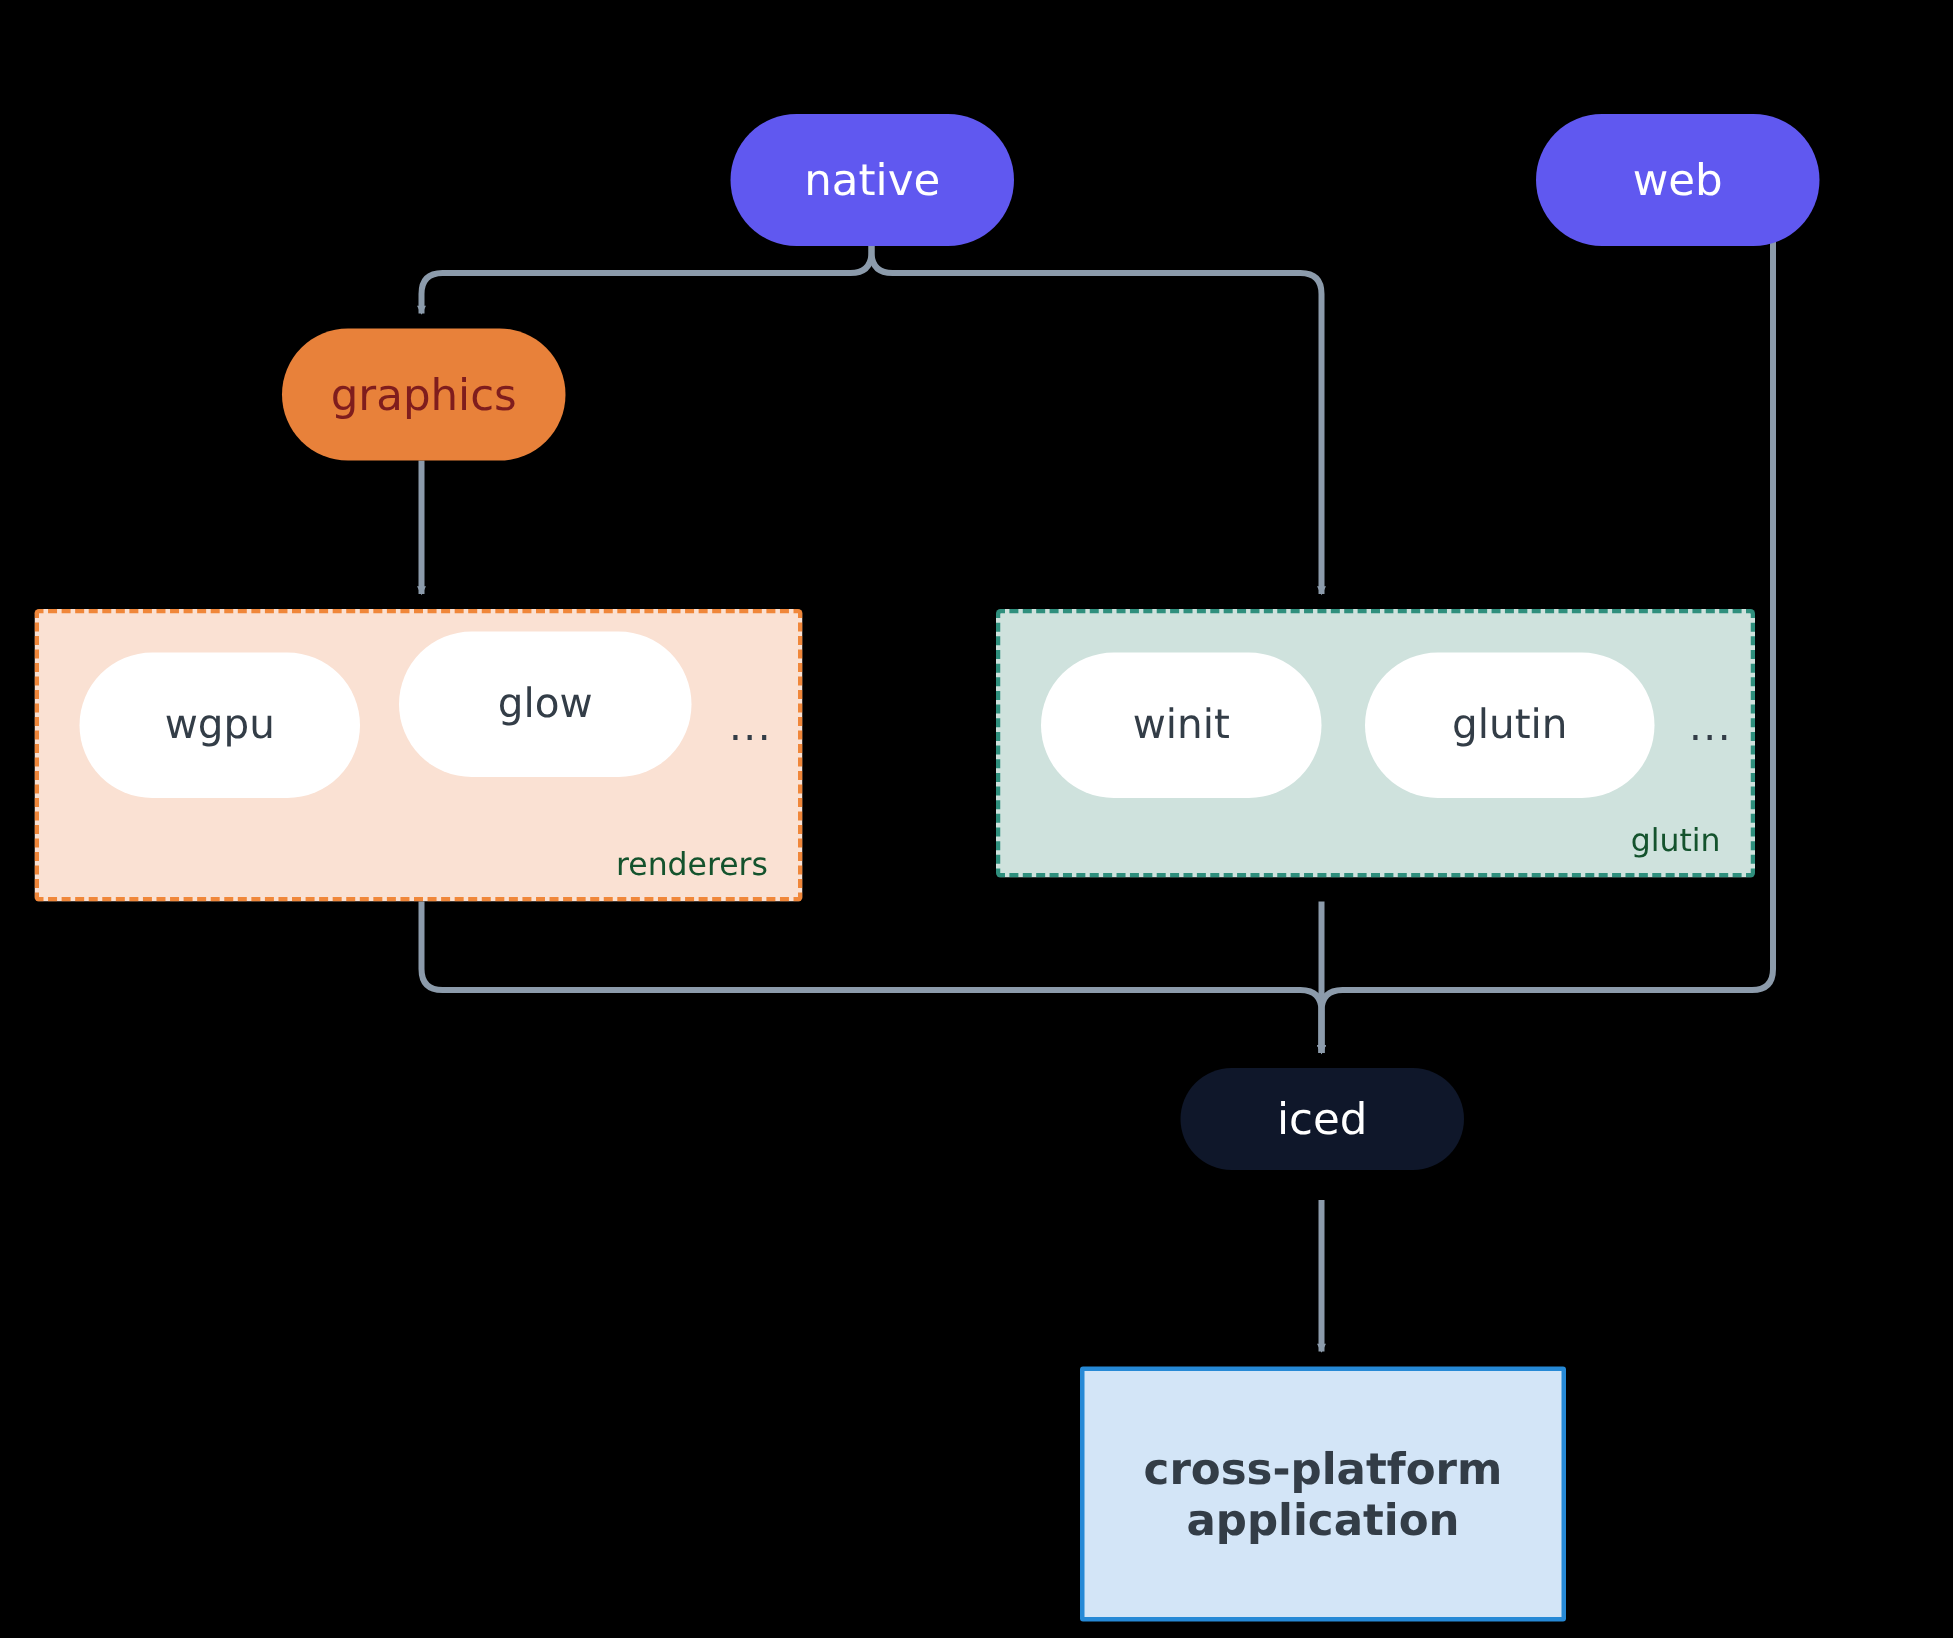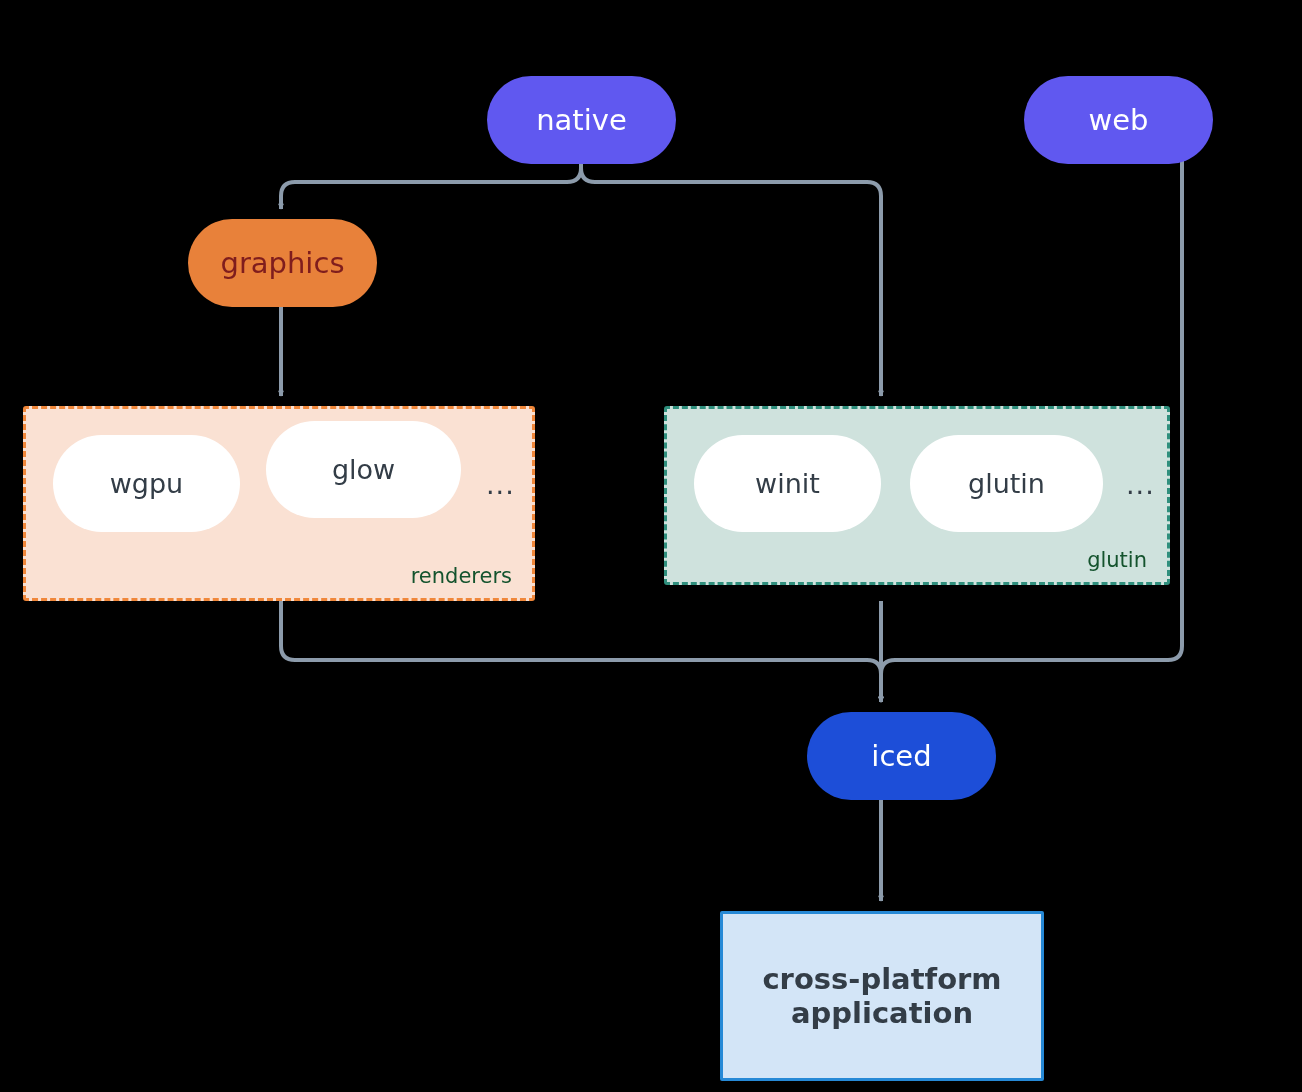--- a/index.html
+++ b/index.html
@@ -57,25 +57,25 @@
     top: 219px;
     width: 189px;
     height: 88px;
     background: #e8813a;
     color: #7f1d1d;
     font-size: 29px;
   }
 
   
   #node-iced {
-    left: 807px;
+    left: 787px;
     top: 712px;
     width: 189px;
-    height: 88px;
-    background: #1d4ed8;
+    height: 68px;
+    background: #0f172a;
     color: #ffffff;
     font-size: 29px;
   }
 
   
   #node-application {
     left: 720px;
     top: 911px;
     width: 324px;
     height: 170px;

